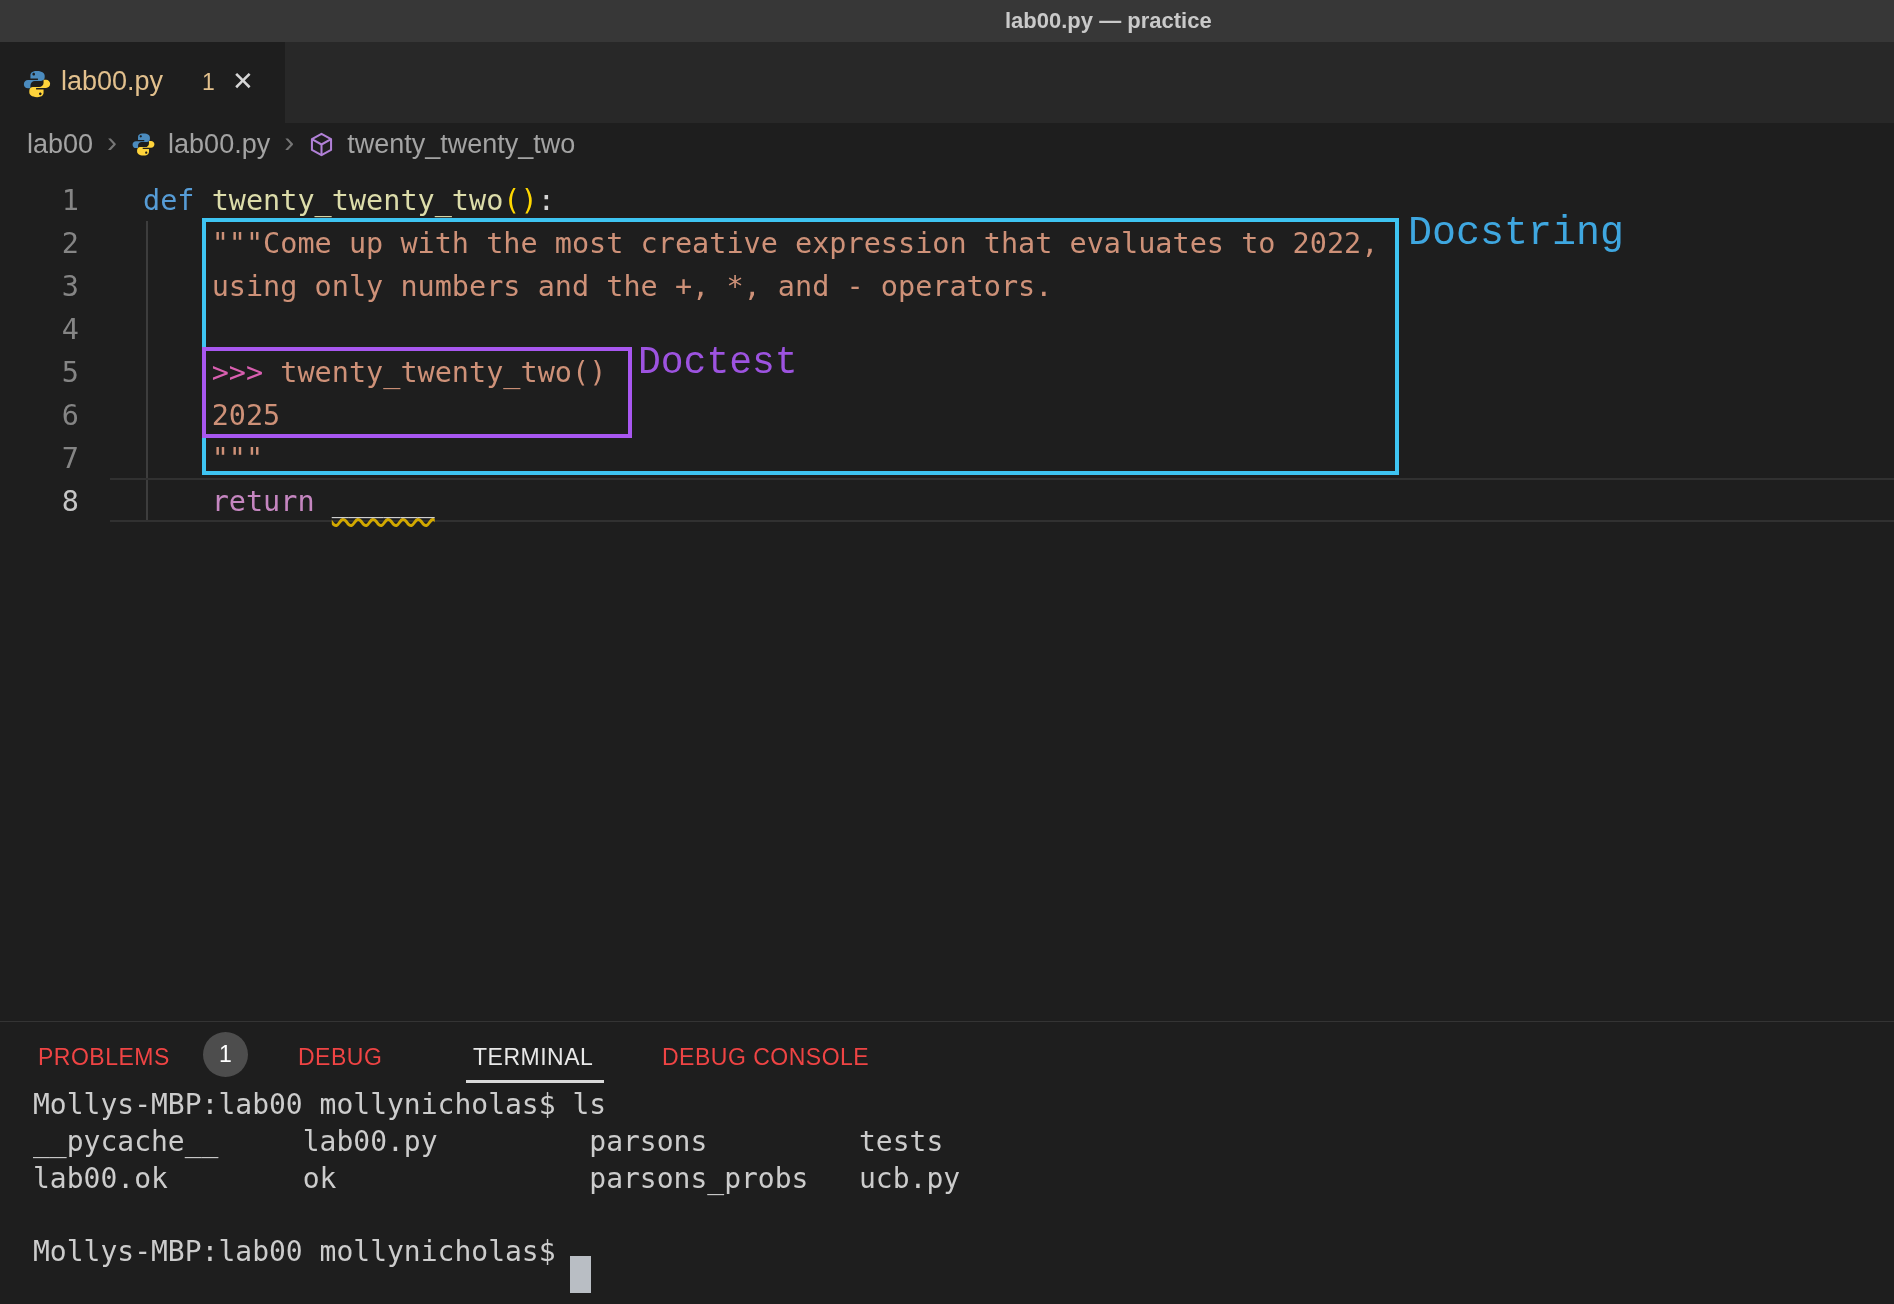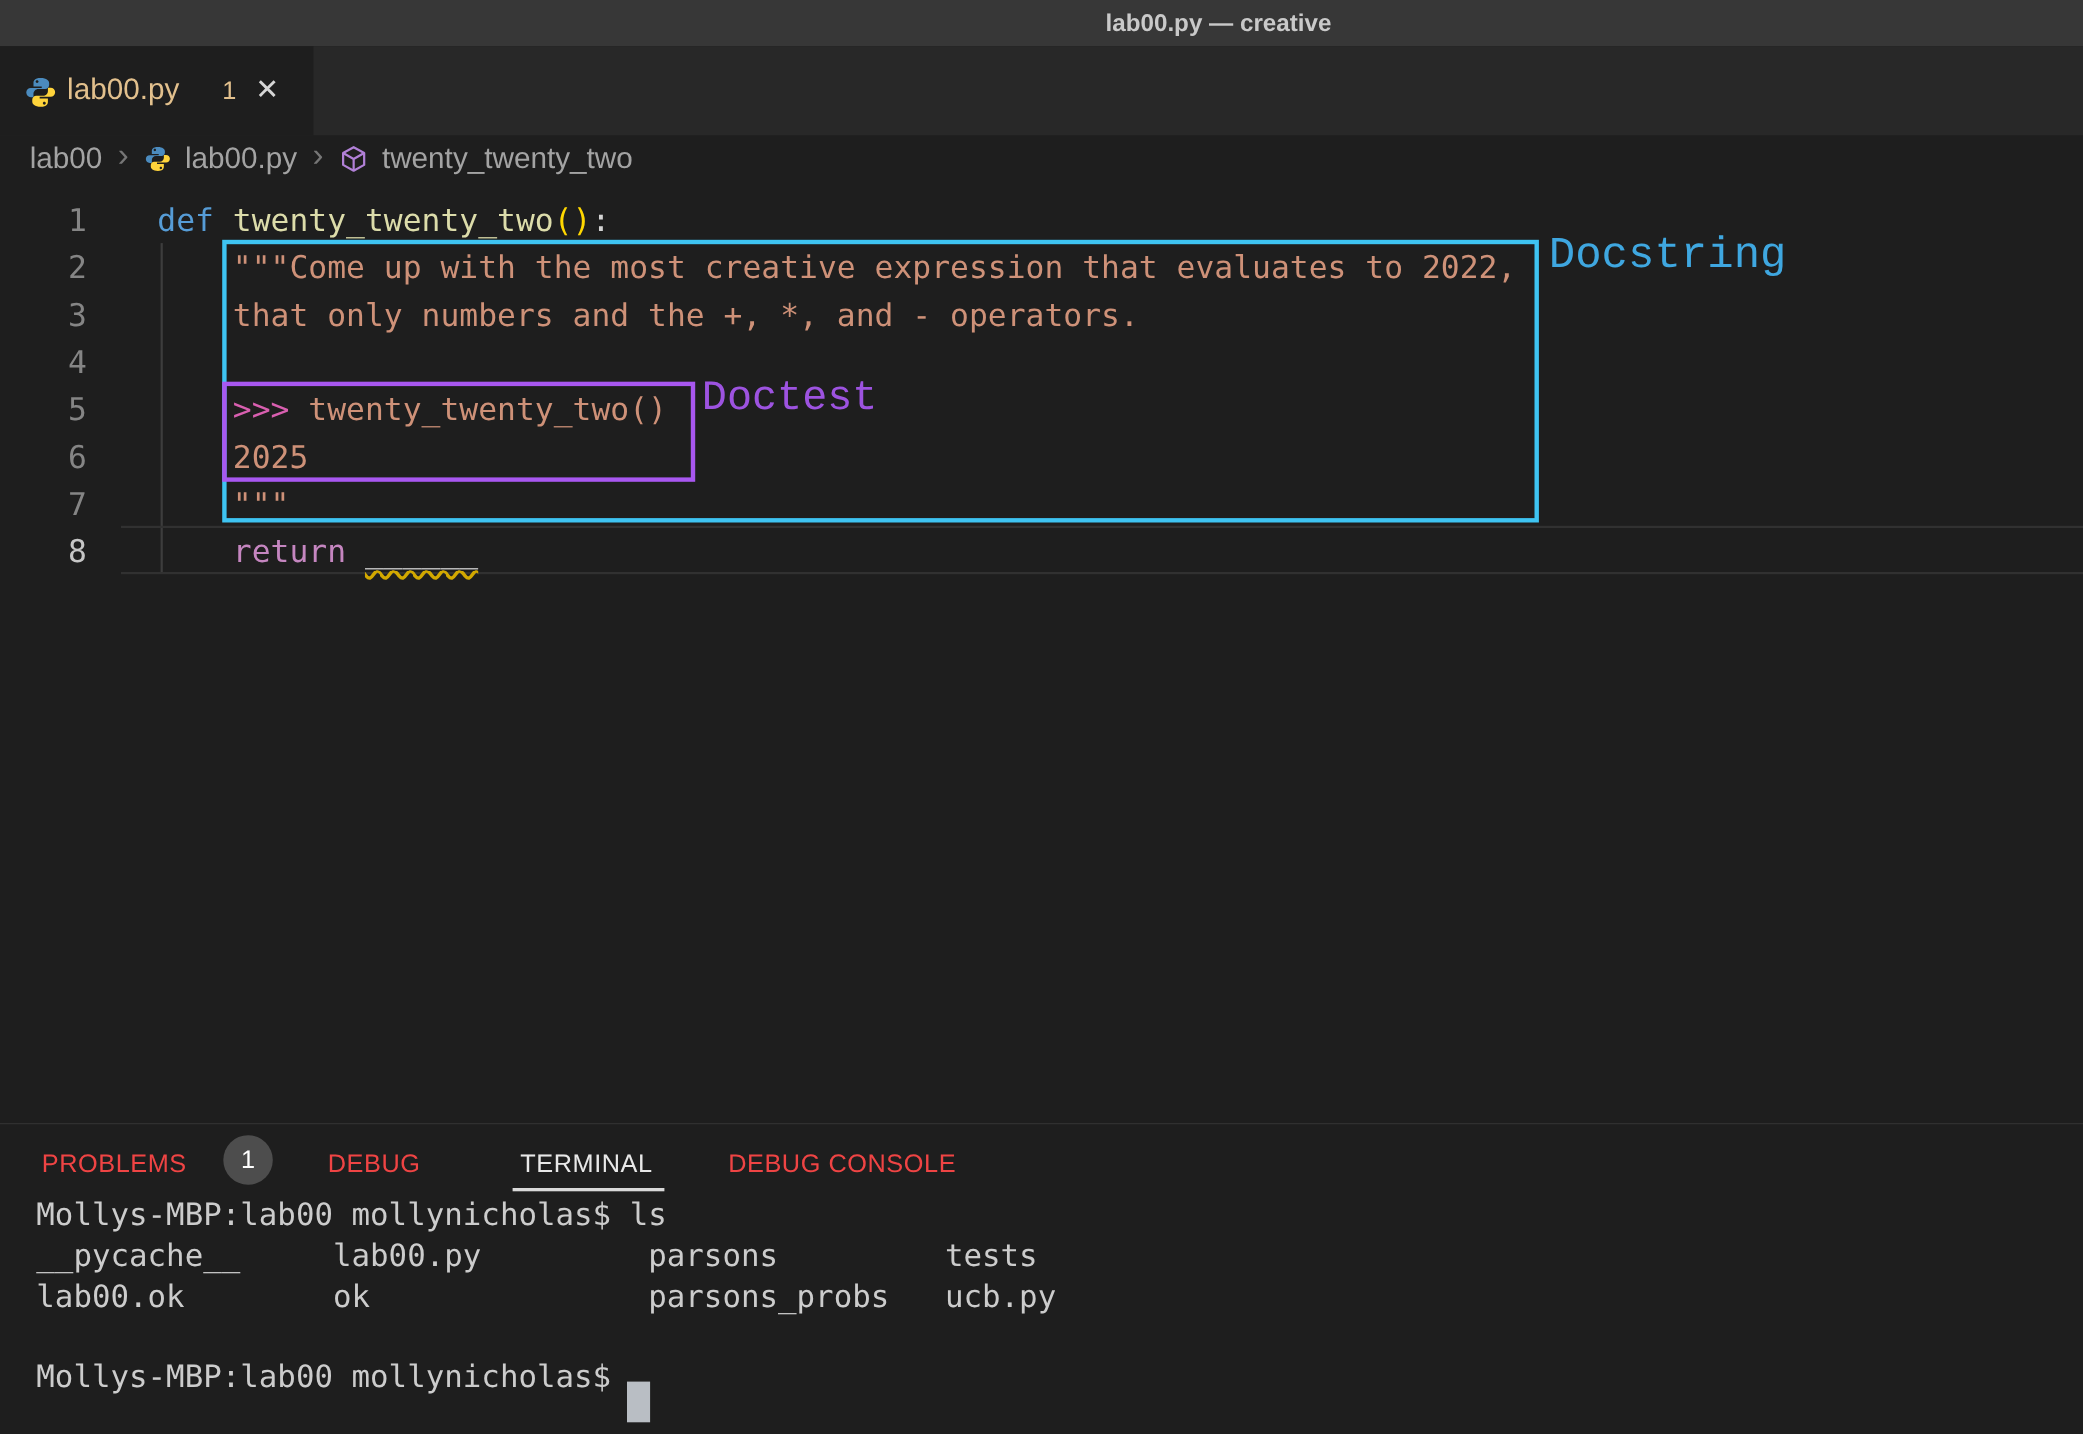--- a/index.html
+++ b/index.html
@@ -62,21 +62,21 @@
   .term-line{position:absolute;left:33px;height:37px;line-height:37px;white-space:pre;
       font-family:"DejaVu Sans Mono",monospace;font-size:28px;color:#cccccc;}
   .term-cursor{position:absolute;left:570px;top:174px;width:21px;height:37px;background:#b9bec4;}
 </style>
 </head>
 <body>
 
 <div id="app">
 
   <div class="titlebar">
-    <span class="title">lab00.py — creative</span>
+    <span class="title">lab00.py — practice</span>
   </div>
 
   <div class="tabstrip">
     <div class="tab">
       <span class="pyicon">
         <svg width="30" height="30" viewBox="0 0 32 32">
           <path fill="#4b8bbe" d="M15.9 2c-6 0-6.9 2.6-6.9 5.1v3.1h8v1.6H6.4C3.9 11.8 2 13.7 2 16.2c0 2.5 1.9 4.4 4.4 4.4H9v-3.2c0-2.6 2.1-4.7 4.7-4.7h6.6c2.2 0 3.9-1.8 3.9-3.9V7.1C24.2 4.6 21.9 2 15.9 2zm-3.4 2.1c.8 0 1.4.6 1.4 1.4s-.6 1.4-1.4 1.4-1.4-.6-1.4-1.4.6-1.4 1.4-1.4z"></path>
           <path fill="#ffd43b" d="M16.1 30c6 0 6.9-2.6 6.9-5.1v-3.1h-8v-1.6h10.6c2.5 0 4.4-1.9 4.4-4.4 0-2.5-1.9-4.4-4.4-4.4H23v3.2c0 2.6-2.1 4.7-4.7 4.7h-6.6c-2.2 0-3.9 1.8-3.9 3.9v1.7c0 2.5 2.3 5.1 8.3 5.1zm3.4-2.1c-.8 0-1.4-.6-1.4-1.4s.6-1.4 1.4-1.4 1.4.6 1.4 1.4-.6 1.4-1.4 1.4z"></path>
         </svg>
       </span>
@@ -115,21 +115,21 @@
         <div class="gutter-num" style="top: 100px;">3</div>
         <div class="gutter-num" style="top: 143px;">4</div>
         <div class="gutter-num" style="top: 186px;">5</div>
         <div class="gutter-num" style="top: 229px;">6</div>
         <div class="gutter-num" style="top: 272px;">7</div>
         <div class="gutter-num current" style="top: 315px;">8</div>
       </div>
     <div id="code-lines">
         <div class="code-line" style="top: 14px;"><span class="kw">def </span><span class="fn">twenty_twenty_two</span><span class="bracket">()</span><span class="fg">:</span></div>
         <div class="code-line" style="top: 57px;"><span class="str">    """Come up with the most creative expression that evaluates to 2022,</span></div>
-        <div class="code-line" style="top: 100px;"><span class="str">    that only numbers and the +, *, and - operators.</span></div>
+        <div class="code-line" style="top: 100px;"><span class="str">    using only numbers and the +, *, and - operators.</span></div>
         <div class="code-line" style="top: 143px;"></div>
         <div class="code-line" style="top: 186px;"><span class="str">    </span><span class="prompt">&gt;&gt;&gt;</span><span class="str"> twenty_twenty_two()</span></div>
         <div class="code-line" style="top: 229px;"><span class="str">    2025</span></div>
         <div class="code-line" style="top: 272px;"><span class="str">    """</span></div>
         <div class="code-line" style="top: 315px;"><span class="fg">    </span><span class="kw2">return</span><span class="fg"> </span><span class="blank">______</span></div>
       </div>
   </div>
 
   <div class="anno-box docstring-box" style="border-color: rgb(62, 196, 242);"></div>
   <div class="anno-box doctest-box" style="border-color: rgb(168, 87, 240);"></div>

